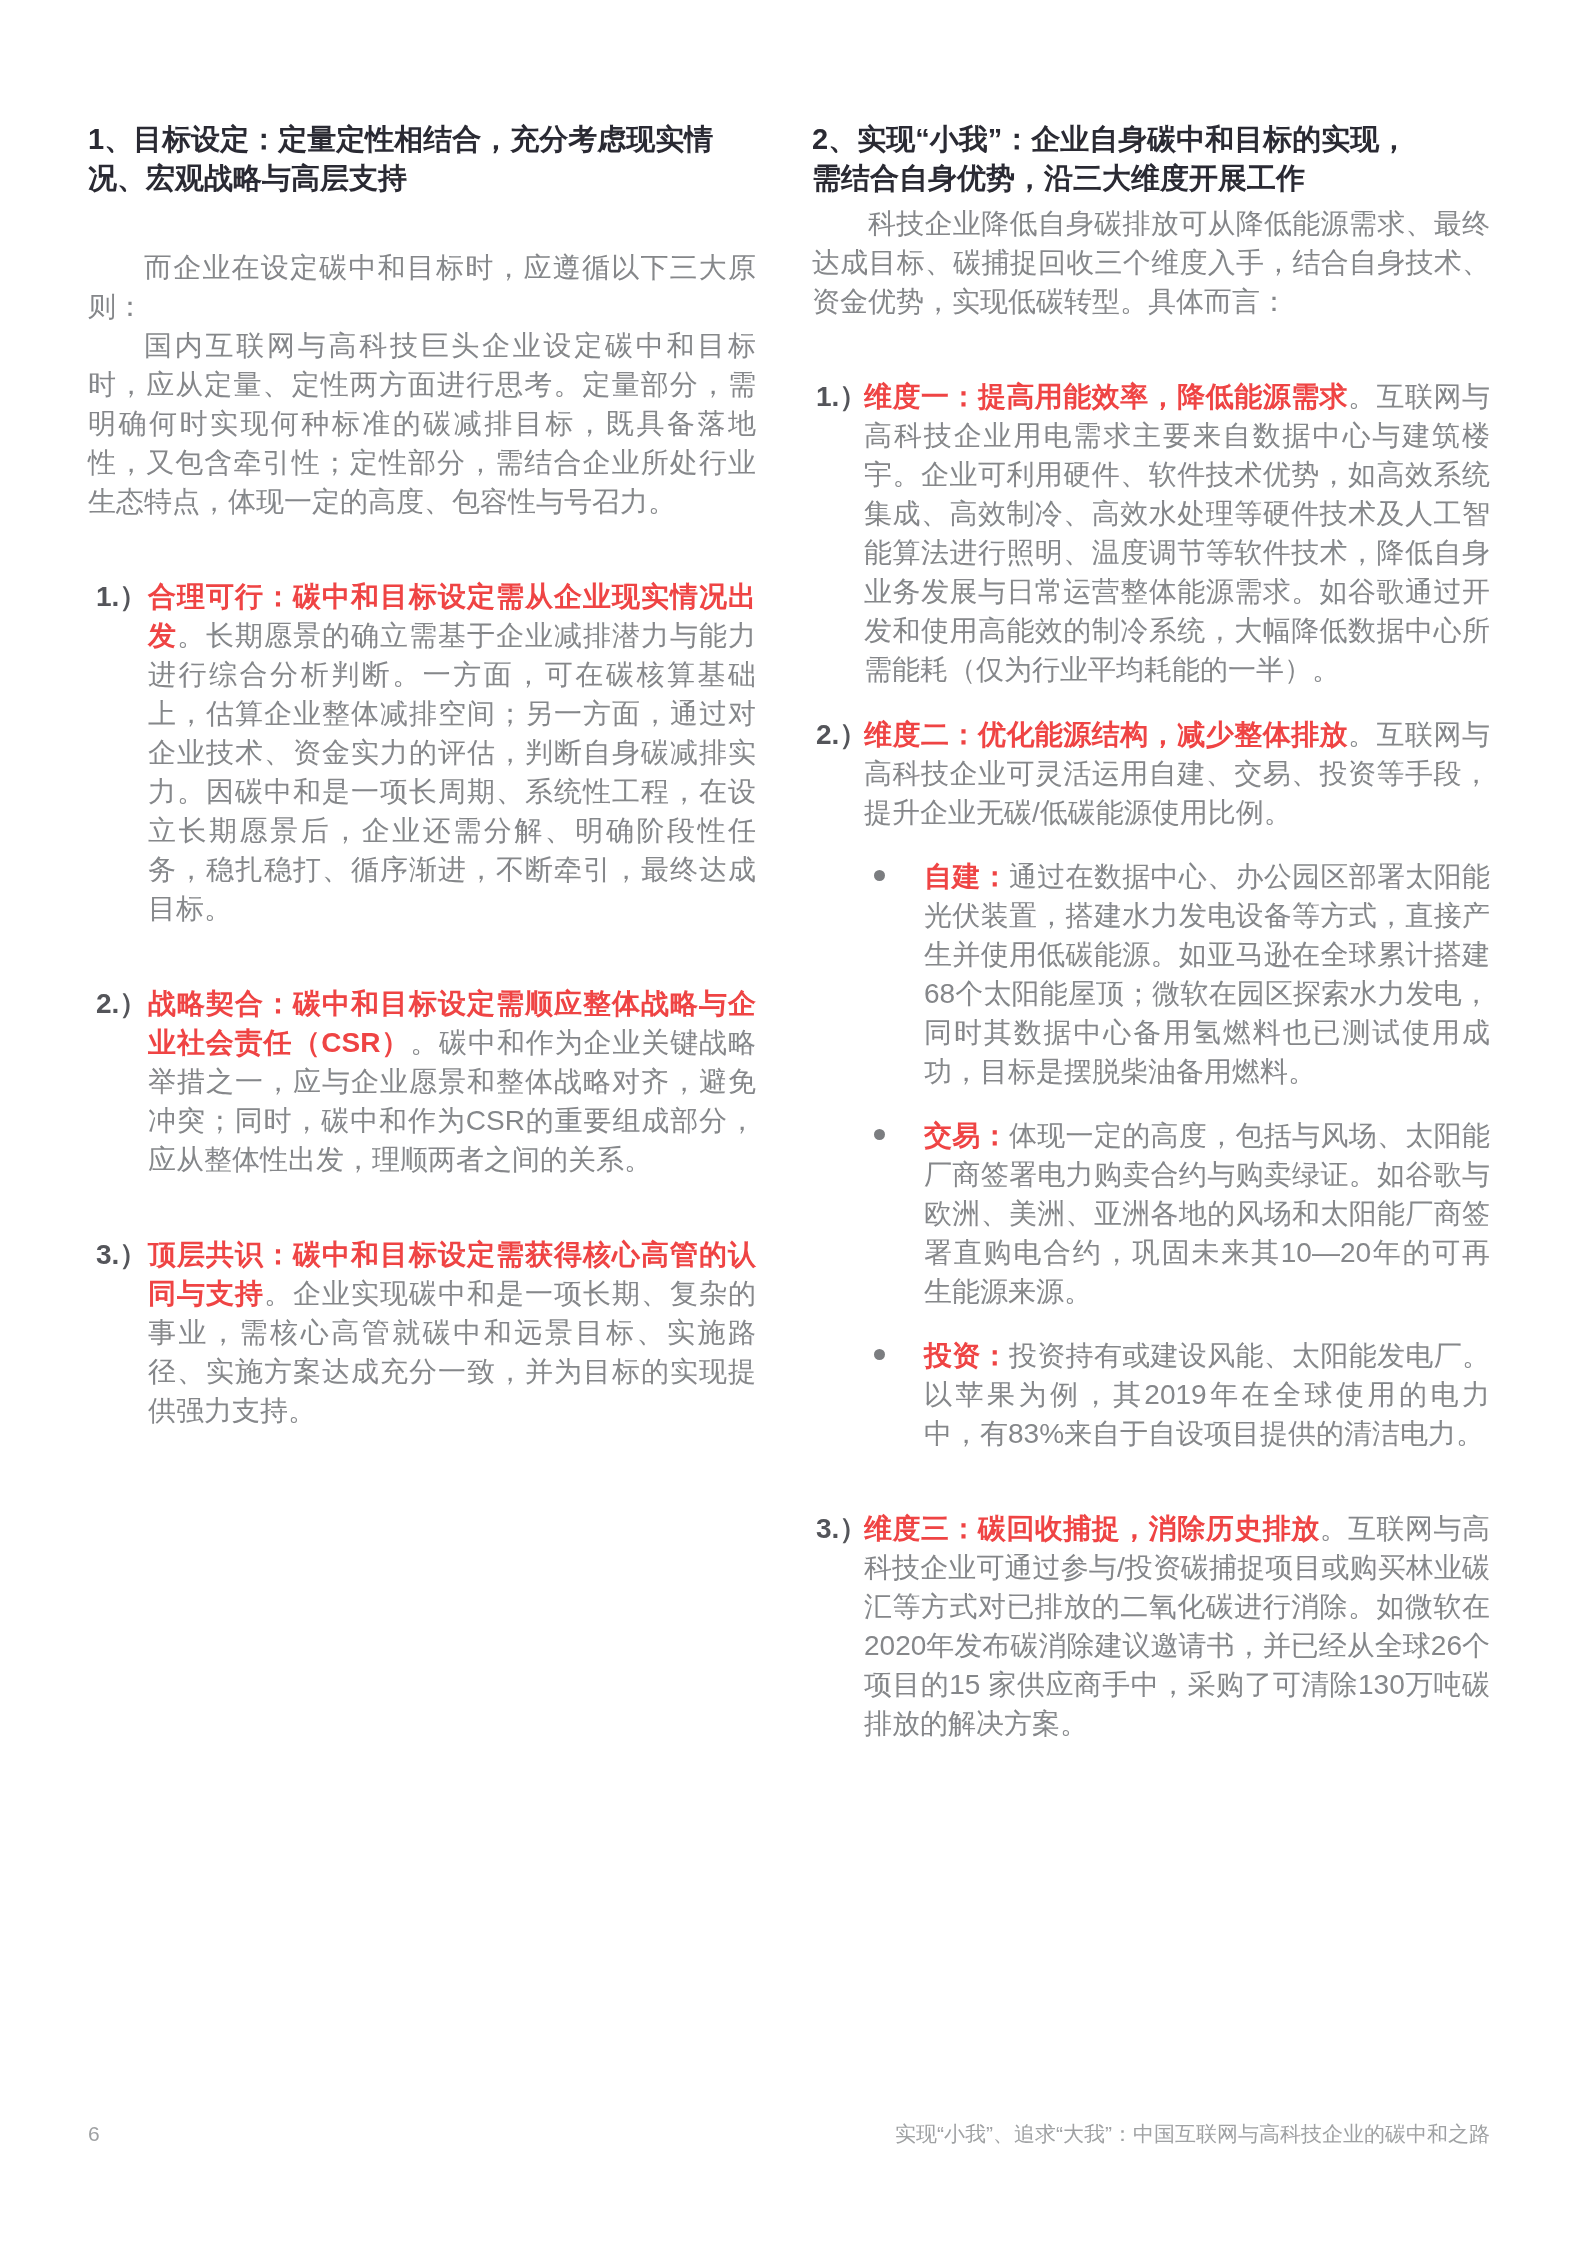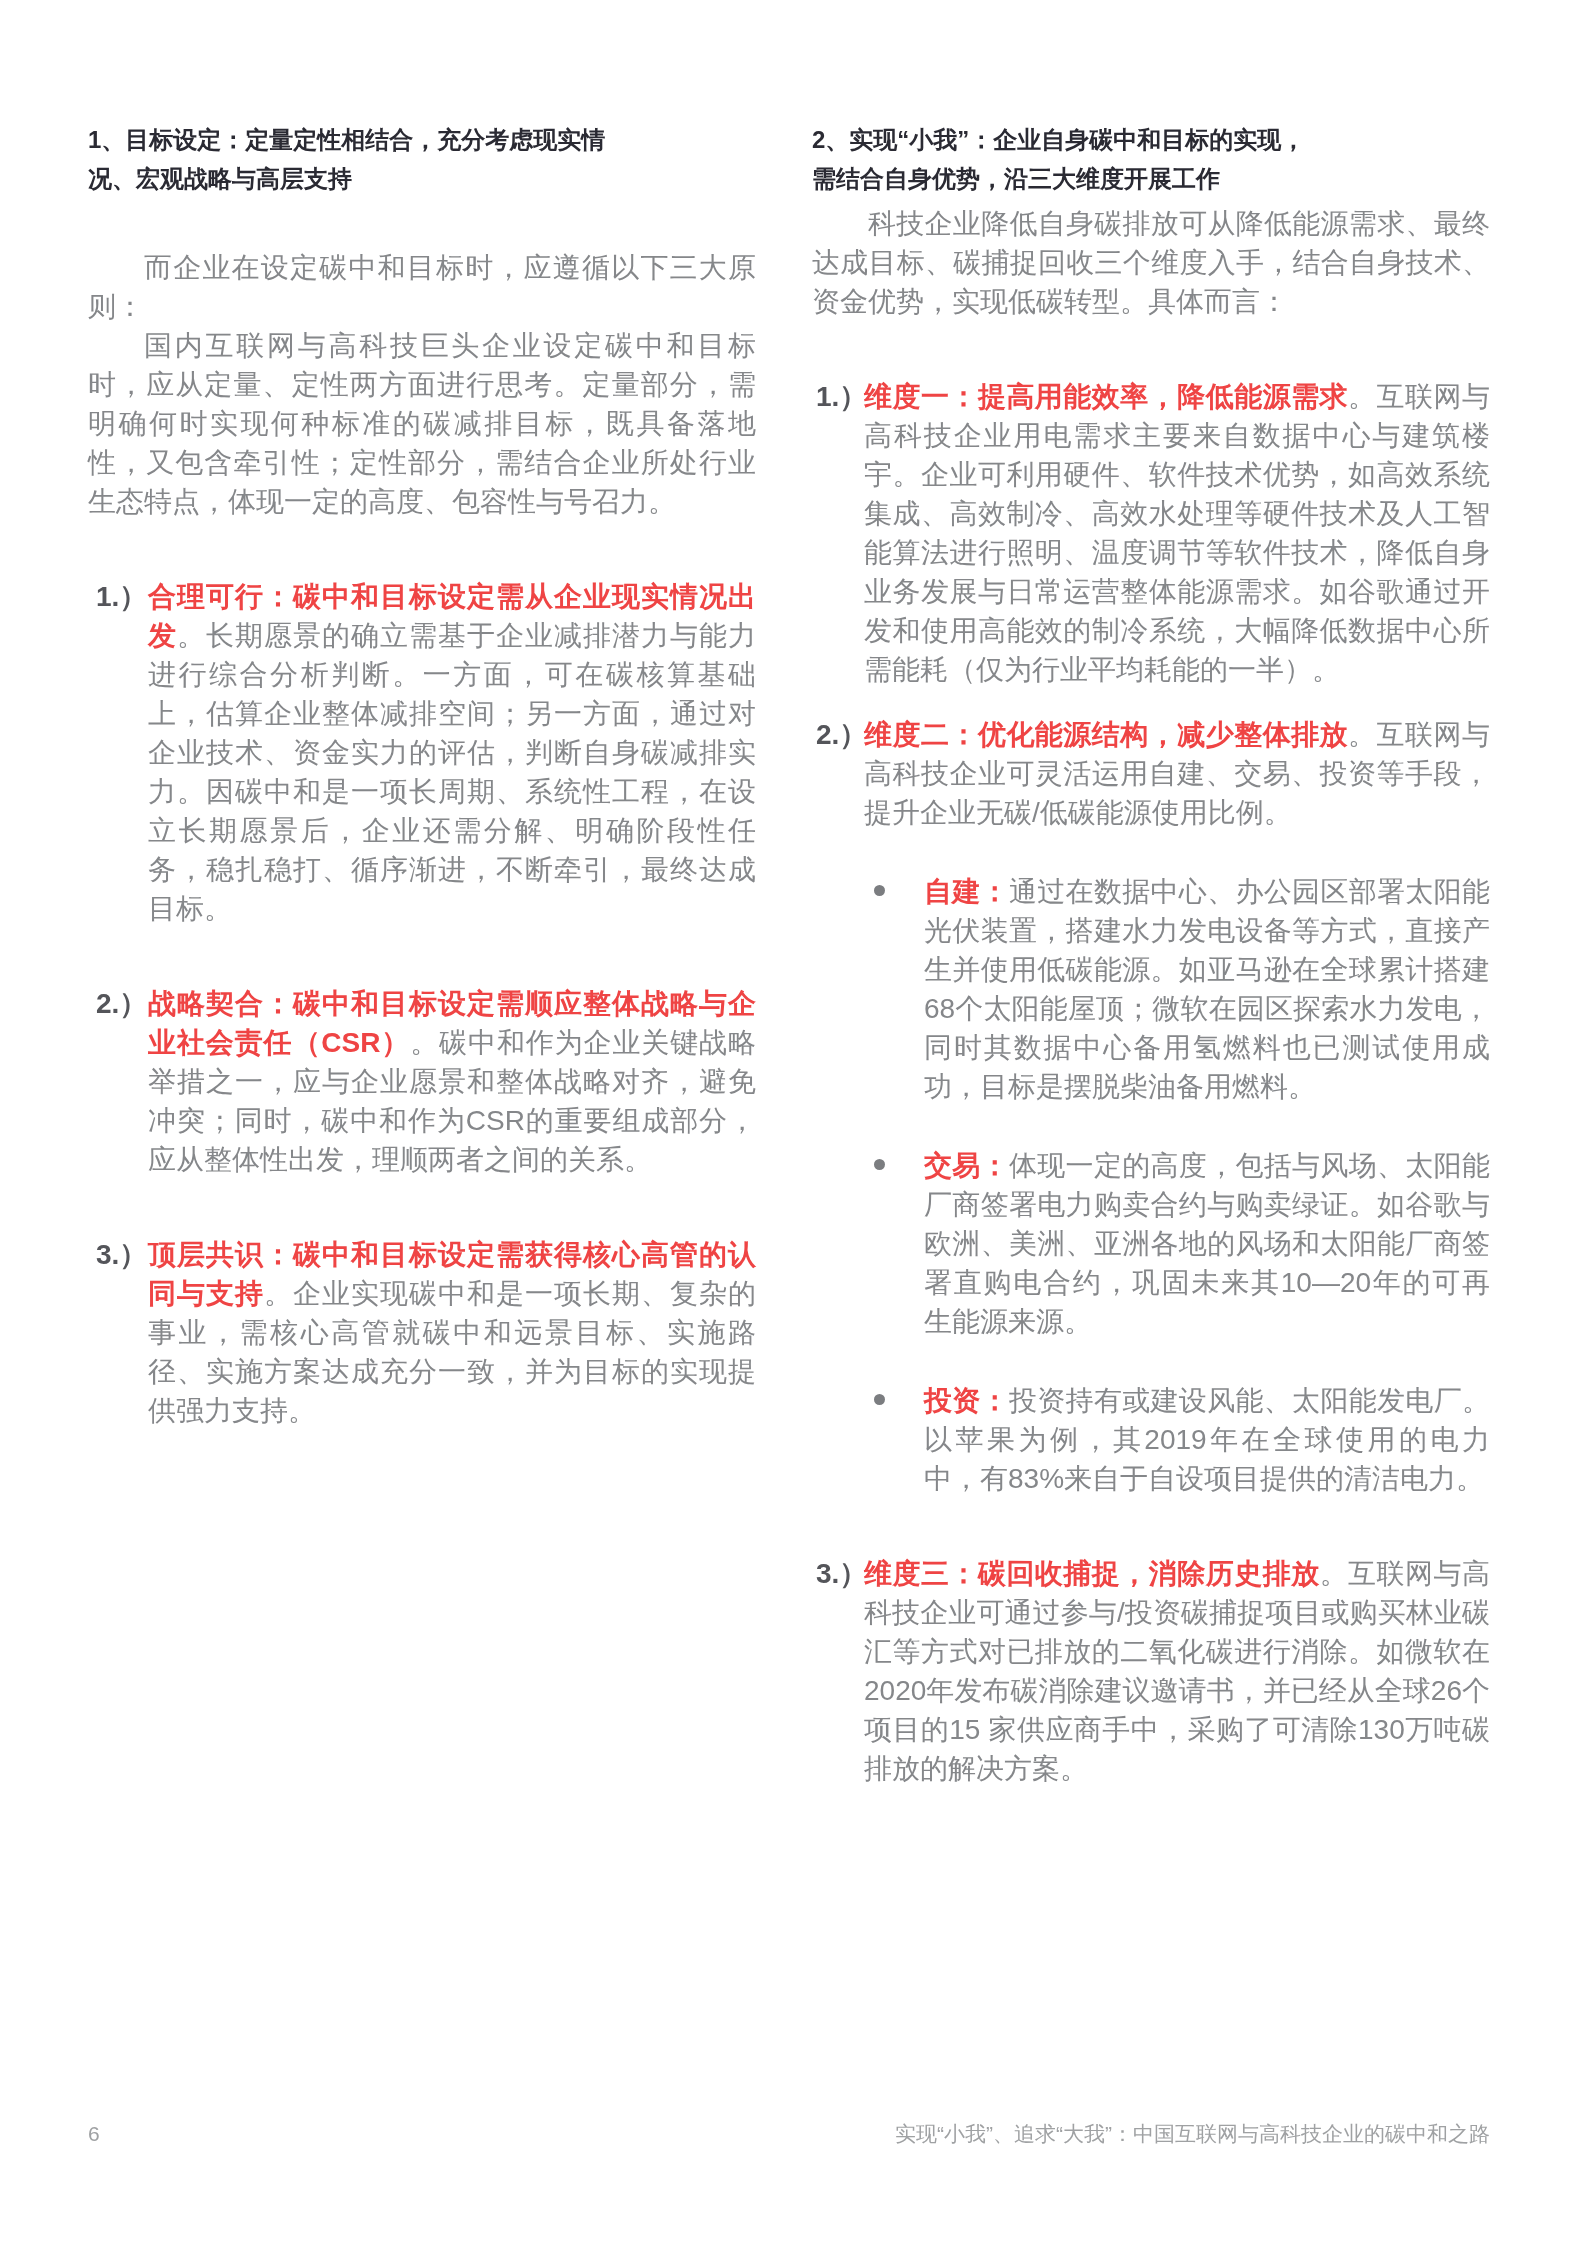--- a/index.html
+++ b/index.html
@@ -11,21 +11,21 @@
     overflow: hidden;
   }
   .page { position: absolute; inset: 0; }
 
   .col { position: absolute; top: 120px; }
   .col-left  { left: 88px;  width: 668px; }
   .col-right { left: 812px; width: 678px; }
 
   .heading {
     margin: 0 0 6px 0;
-    font-size: 24px;
+    font-size: 29px;
     line-height: 39px;
     font-weight: bold;
     color: #2a2a33;
   }
   .heading .hline { display: block; }
 
   .body-text {
     font-size: 28px;
     line-height: 39px;
     color: #85878a;
@@ -49,21 +49,21 @@
     font-weight: bold;
     color: #54555a;
   }
   .col-right .num { left: 4px; }
 
   .lead { font-weight: bold; color: #ef4444; }
 
   .bullet-item {
     position: relative;
     padding-left: 112px;
-    margin-top: 40px;
+    margin-top: 25px;
   }
   .dot {
     position: absolute;
     left: 62px; top: 13px;
     width: 11px; height: 11px;
     border-radius: 50%;
     background: #7b7d80;
   }
 
   .footer {

